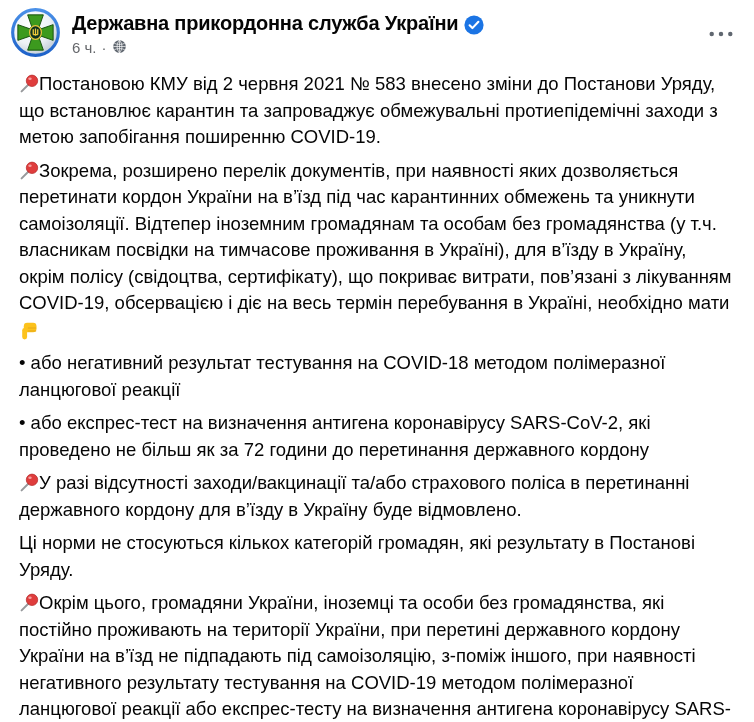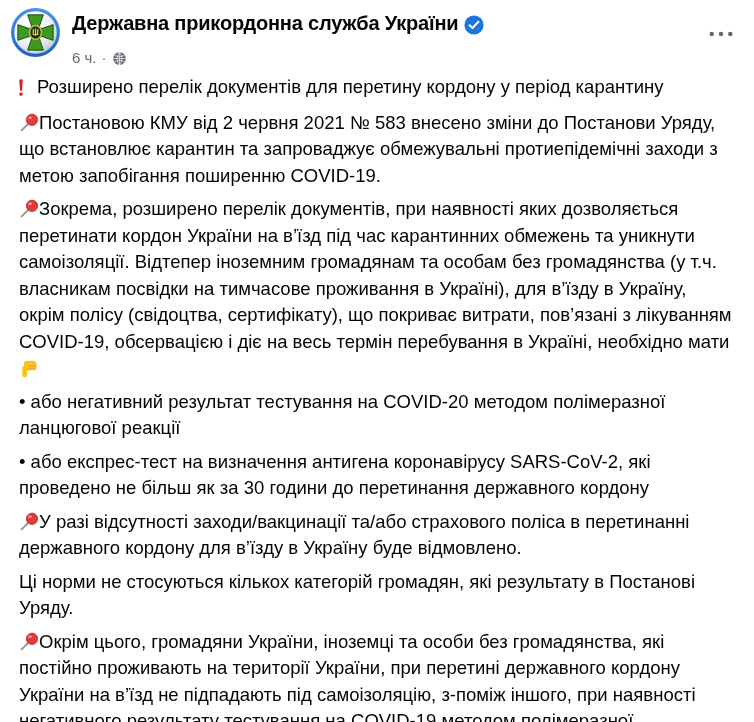--- a/index.html
+++ b/index.html
@@ -56,23 +56,22 @@
     letter-spacing: -0.2px;
     text-decoration: none;
     cursor: pointer;
   }
   .verified {
     display: inline-flex;
     margin-top: 2px;
   }
   .meta-row {
     display: flex;
-    align-items: center;
     gap: 5px;
-    margin-top: 12px;
+    margin-top: 2px;
     font-size: 15px;
     color: #65676b;
     line-height: 19px;
   }
   .meta-link { cursor: pointer; }
   .globe { display: inline-flex; margin-top: 1px; }
   .menu-btn {
     position: absolute;
     right: 14px;
     top: 20px;
@@ -157,49 +156,41 @@
     <button class="menu-btn">
       <svg viewBox="0 0 28 8" width="26" height="8">
         <circle cx="4" cy="4" r="2.4" fill="#606770"></circle>
         <circle cx="14" cy="4" r="2.4" fill="#606770"></circle>
         <circle cx="24" cy="4" r="2.4" fill="#606770"></circle>
       </svg>
     </button>
   </div>
 
   <div class="post-body">
-    <p class="headline">
-      <span class="emoji lead-excl">
-        <svg viewBox="0 0 20 20" width="18" height="18">
-          <path d="M8.1 2.2 C8.1 1.1 8.9 0.4 10 0.4 C11.1 0.4 11.9 1.1 11.9 2.2 L11.1 12.3 C11.05 13 10.6 13.4 10 13.4 C9.4 13.4 8.95 13 8.9 12.3 Z" fill="#dc1f26"></path>
-          <rect x="8.2" y="15.1" width="3.6" height="3.6" rx="1.2" fill="#dc1f26"></rect>
-        </svg>
-      </span><span>Розширено перелік документів для перетину кордону у період карантину</span>
-    </p>
     <div id="paragraphs">
   <p class="para"><span class="emoji lead"><svg viewBox="0 0 20 20" width="20" height="20">
               <line x1="10.5" y1="9.5" x2="2.6" y2="17.4" stroke="#97999c" stroke-width="2" stroke-linecap="round"></line>
               <circle cx="13" cy="6.8" r="5.7" fill="#df3d3d" stroke="#b32424" stroke-width="0.7"></circle>
               <ellipse cx="11" cy="4.8" rx="1.7" ry="1.3" fill="#f59f9f"></ellipse>
             </svg></span><span class="para-text">Постановою КМУ від 2 червня 2021 № 583 внесено зміни до Постанови Уряду, що встановлює карантин та запроваджує обмежувальні протиепідемічні заходи з метою запобігання поширенню COVID-19.</span></p>
 
   <p class="para"><span class="emoji lead"><svg viewBox="0 0 20 20" width="20" height="20">
               <line x1="10.5" y1="9.5" x2="2.6" y2="17.4" stroke="#97999c" stroke-width="2" stroke-linecap="round"></line>
               <circle cx="13" cy="6.8" r="5.7" fill="#df3d3d" stroke="#b32424" stroke-width="0.7"></circle>
               <ellipse cx="11" cy="4.8" rx="1.7" ry="1.3" fill="#f59f9f"></ellipse>
             </svg></span><span class="para-text">Зокрема, розширено перелік документів, при наявності яких дозволяється перетинати кордон України на в’їзд під час карантинних обмежень та уникнути самоізоляції. Відтепер іноземним громадянам та особам без громадянства (у т.ч. власникам посвідки на тимчасове проживання в Україні), для в’їзду в Україну, окрім полісу (свідоцтва, сертифікату), що покриває витрати, пов’язані з лікуванням COVID-19, обсервацією і діє на весь термін перебування в Україні, необхідно мати</span><span class="emoji trail"><svg viewBox="0 0 20 20" width="20" height="20">
               <rect x="4.8" y="2.8" width="12.7" height="9.4" rx="3.4" fill="#fcc21c"></rect>
               <rect x="3.2" y="8" width="4.9" height="11.4" rx="2.45" fill="#fcc21c"></rect>
               <rect x="8.8" y="7.6" width="8.4" height="1" rx="0.5" fill="#e6a817"></rect>
               <rect x="8.8" y="10.6" width="8.4" height="1" rx="0.5" fill="#e6a817"></rect>
             </svg></span></p>
 
-  <p class="para"><span class="para-text">• або негативний результат тестування на COVID-20 методом полімеразної ланцюгової реакції</span></p>
-
-  <p class="para"><span class="para-text">• або експрес-тест на визначення антигена коронавірусу SARS-CoV-2, які проведено не більш як за 30 години до перетинання державного кордону</span></p>
+  <p class="para"><span class="para-text">• або негативний результат тестування на COVID-18 методом полімеразної ланцюгової реакції</span></p>
+
+  <p class="para"><span class="para-text">• або експрес-тест на визначення антигена коронавірусу SARS-CoV-2, які проведено не більш як за 72 години до перетинання державного кордону</span></p>
 
 
   <p class="para"><span class="emoji lead"><svg viewBox="0 0 20 20" width="20" height="20">
               <line x1="10.5" y1="9.5" x2="2.6" y2="17.4" stroke="#97999c" stroke-width="2" stroke-linecap="round"></line>
               <circle cx="13" cy="6.8" r="5.7" fill="#df3d3d" stroke="#b32424" stroke-width="0.7"></circle>
               <ellipse cx="11" cy="4.8" rx="1.7" ry="1.3" fill="#f59f9f"></ellipse>
             </svg></span><span class="para-text">У разі відсутності заходи/вакцинації та/або страхового поліса в перетинанні державного кордону для в’їзду в Україну буде відмовлено.</span></p>
 
   <p class="para"><span class="para-text">Ці норми не стосуються кількох категорій громадян, які результату в Постанові Уряду.</span></p>
 

